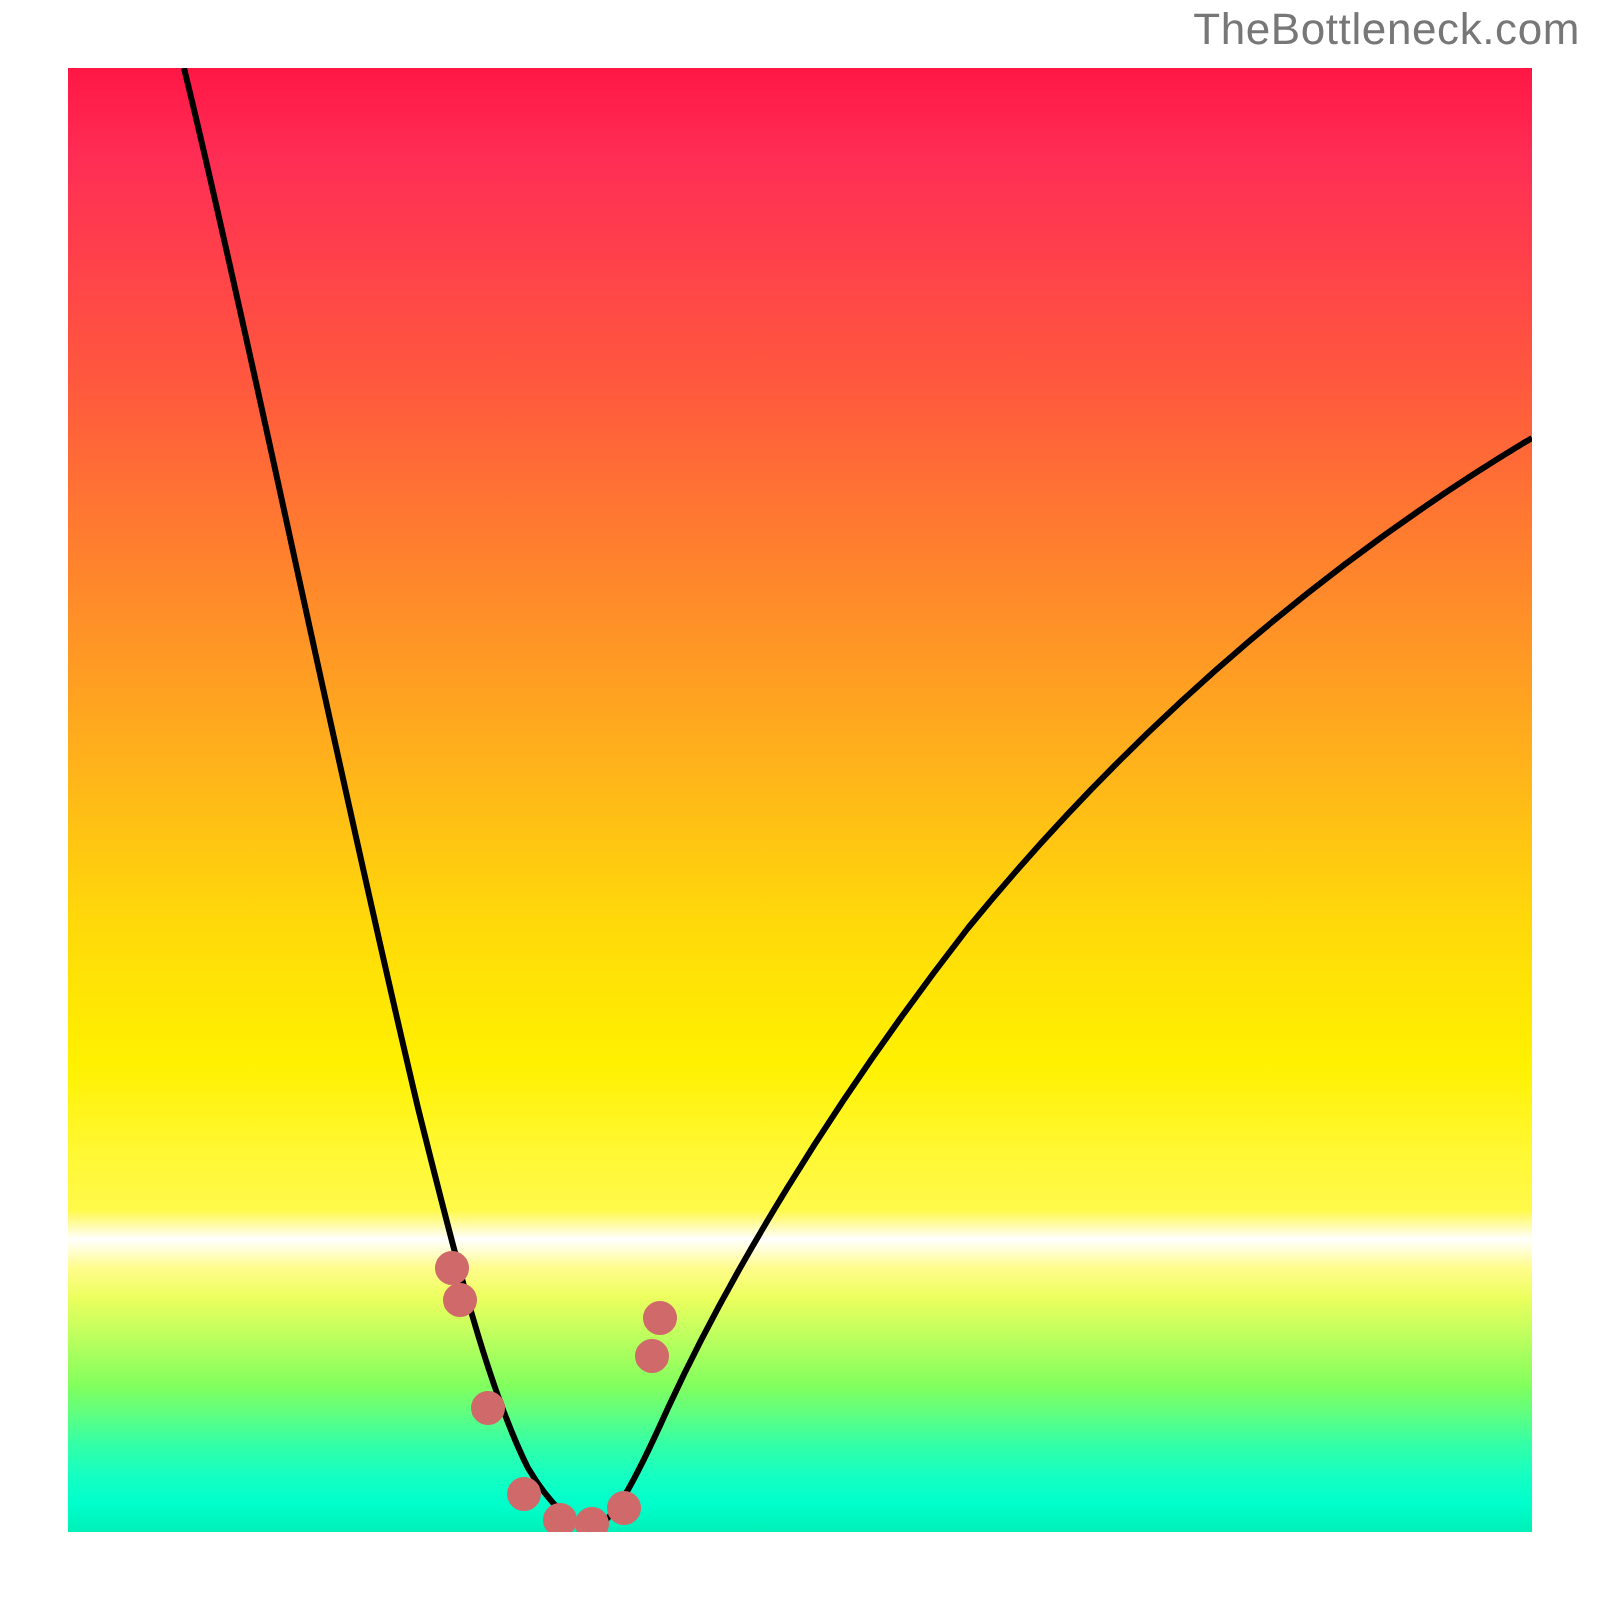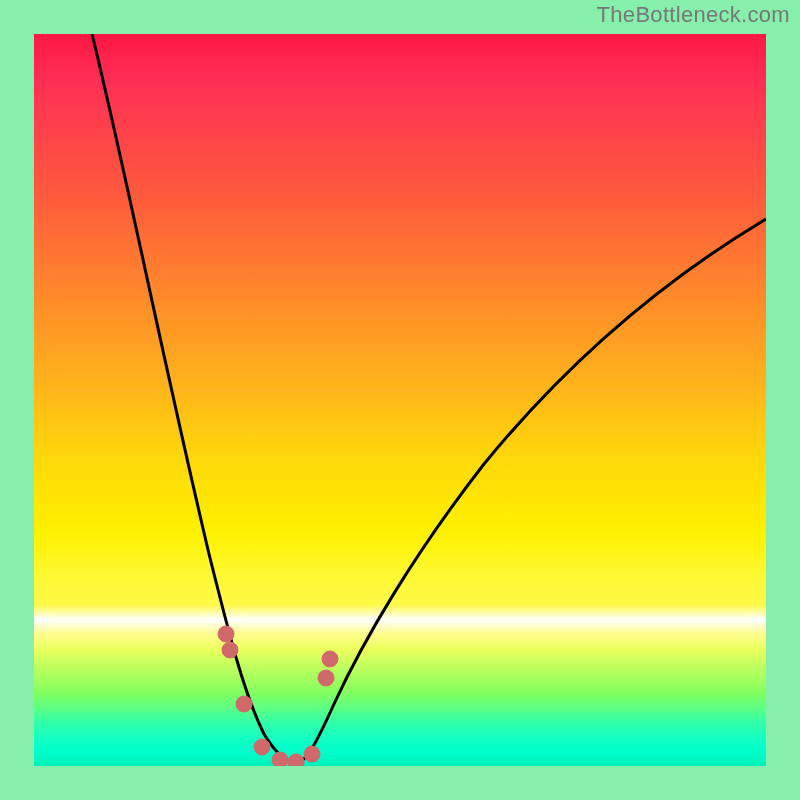--- a/index.html
+++ b/index.html
@@ -8,21 +8,21 @@
     width: 800px;
     height: 800px;
     background: #000;
     font-family: Arial, Helvetica, sans-serif;
     overflow: hidden;
   }
   .frame {
     position: relative;
     width: 800px;
     height: 800px;
-    background: #86efac;
+    background: #ffffff;
   }
   .watermark {
     position: absolute;
     top: 2px;
     right: 10px;
     color: #777;
     font-size: 22px;
     font-weight: 500;
     letter-spacing: 0.3px;
     z-index: 5;

